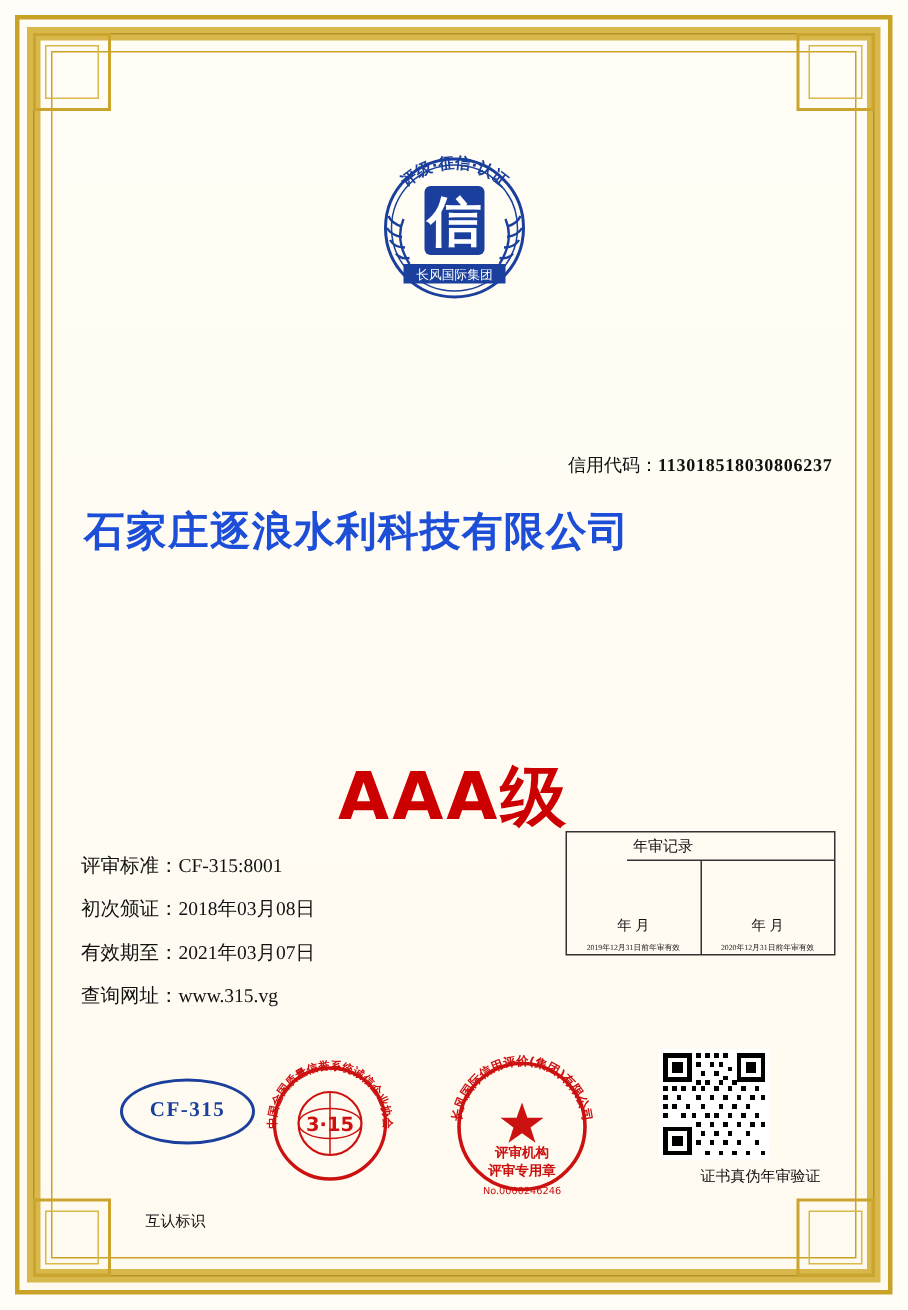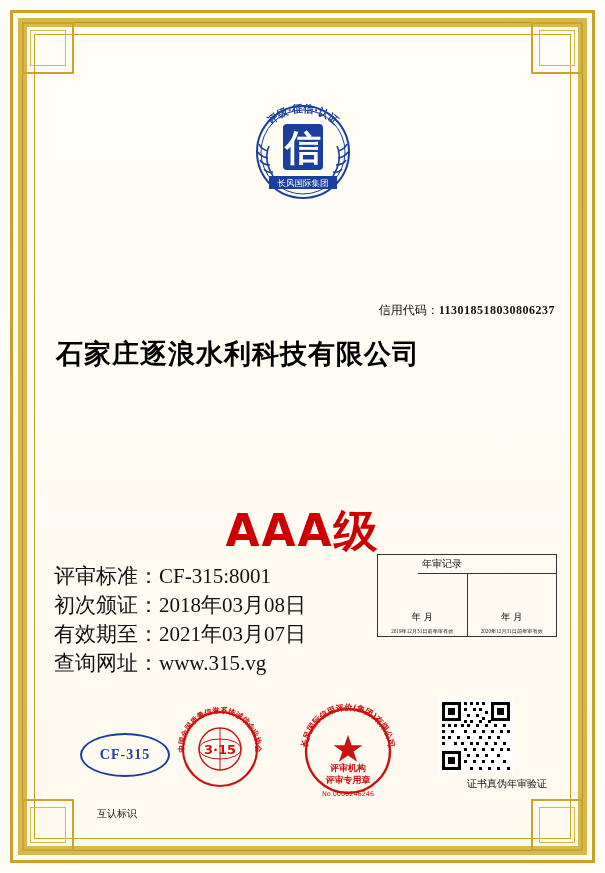--- a/index.html
+++ b/index.html
@@ -114,21 +114,21 @@
     letter-spacing: 0.5px;
   }
 
   .company {
     position: absolute;
     left: 12px;
     top: 292px;
     font-size: 27px;
     font-weight: bold;
     letter-spacing: 1px;
-    color: #000000;
+    color: #1d4ed8;
     font-family: "DejaVu Sans", "Liberation Sans", sans-serif;
   }
 
   .body-text {
     position: absolute;
     left: 6px;
     right: 6px;
     top: 348px;
     font-size: 17px;
     line-height: 35px;
@@ -147,21 +147,21 @@
     font-size: 44px;
     font-weight: bold;
     letter-spacing: 2px;
     font-family: "DejaVu Sans", "Liberation Sans", sans-serif;
   }
 
   .info-list {
     position: absolute;
     left: 10px;
     top: 518px;
-    font-size: 21px;
+    font-size: 13px;
     line-height: 29px;
     color: #111;
   }
   .info-list div { white-space: nowrap; }
 
   
   .review-box {
     position: absolute;
     right: 4px;
     top: 510px;
@@ -215,21 +215,21 @@
     position: absolute;
   }
   .seal-caption {
     position: absolute;
     text-align: center;
     font-size: 10px;
     color: #111;
     white-space: nowrap;
   }
 
-  .seal1 { left: 36px;  top: 40px; }
+  .seal1 { left: 36px;  top: 26px; }
   .cap1  { left: 18px;  top: 78px; width: 110px; margin-top: 36px; }
   .seal2 { left: 128px; top: 8px; }
   .seal3 { left: 250px; top: 4px; }
 
   
   .qr {
     position: absolute;
     right: 48px;
     top: 6px;
     width: 74px;

